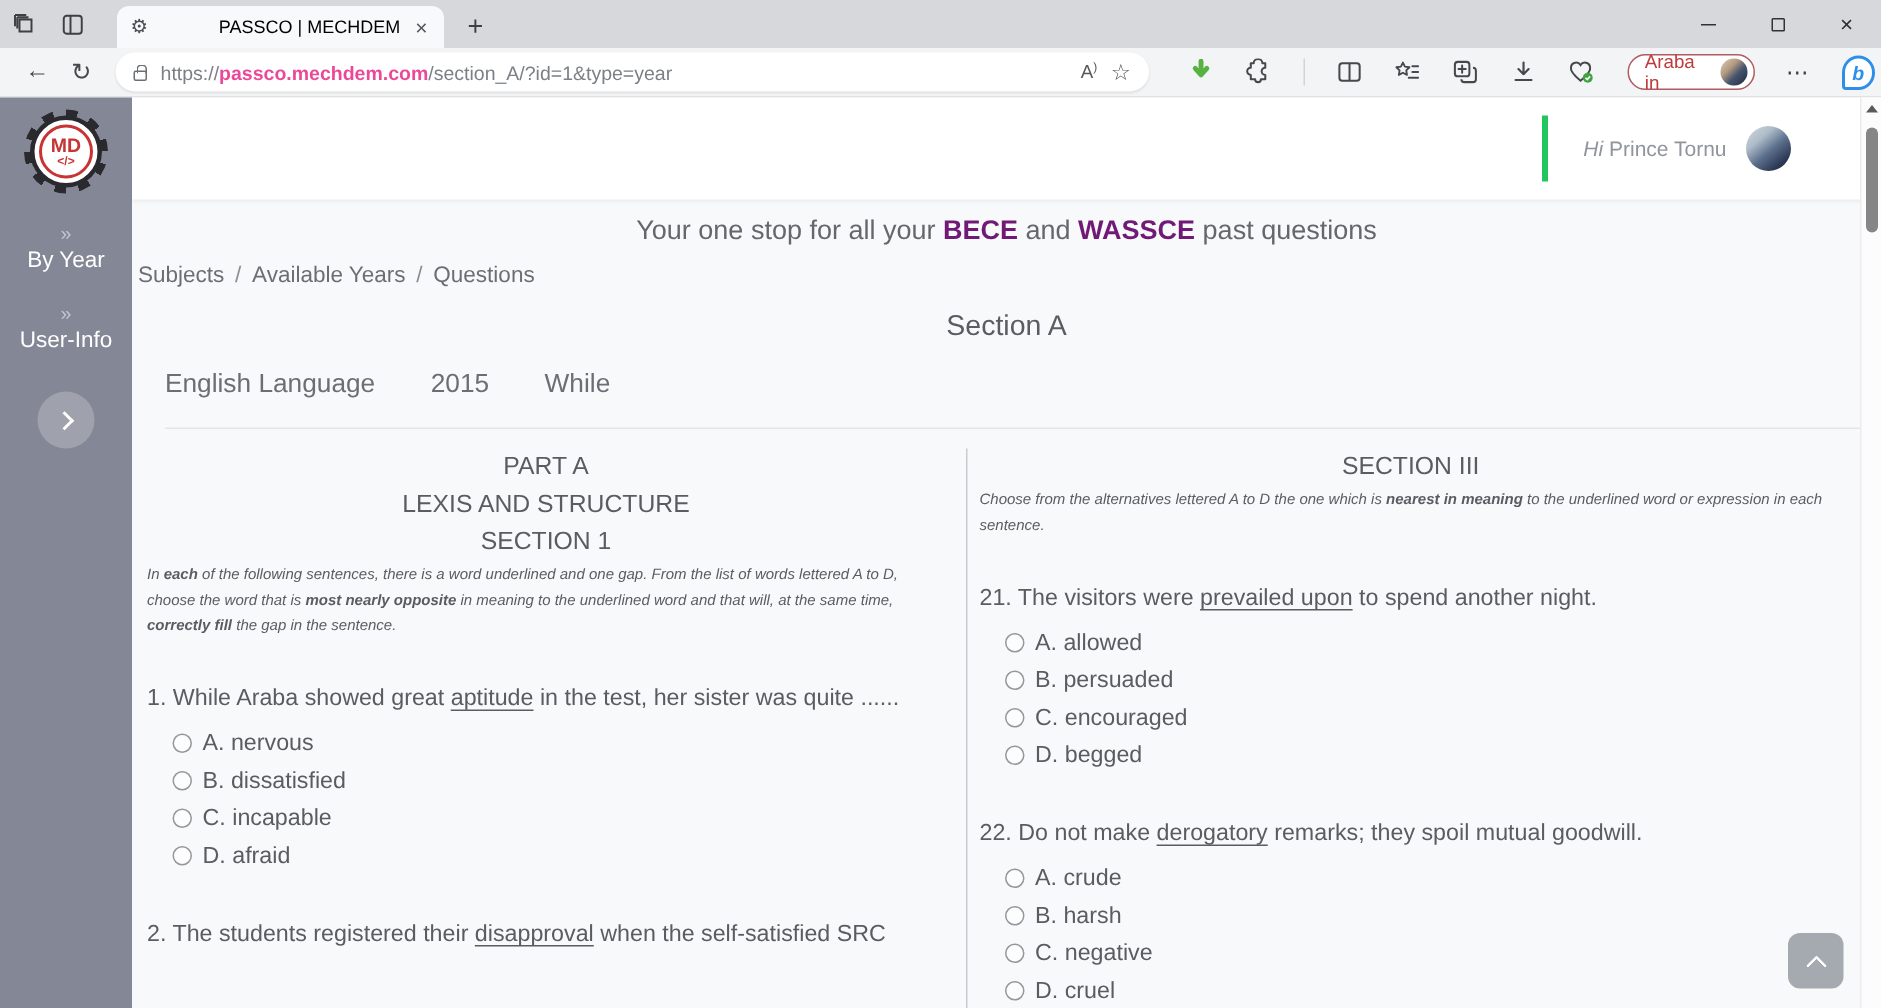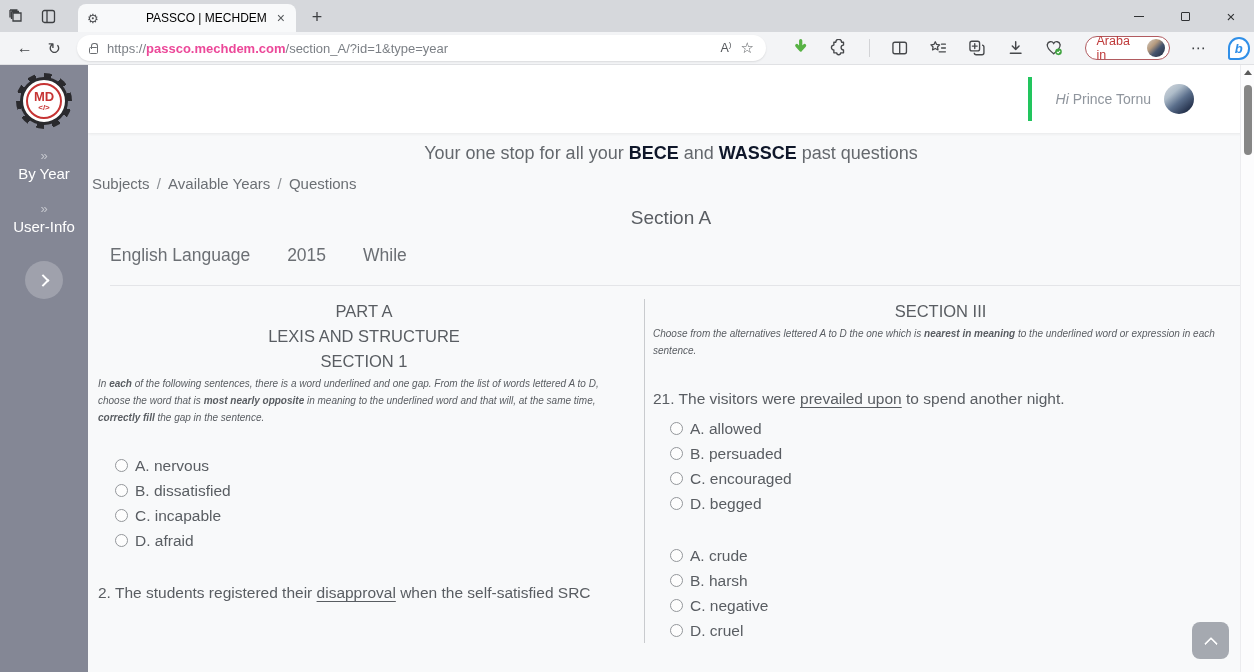--- a/index.html
+++ b/index.html
@@ -73,21 +73,21 @@
   .main { flex:1; position:relative; background:#f8f9fa; overflow:hidden; }
   .topbar { height:68px; background:#fff; box-shadow:0 1px 3px rgba(0,0,0,0.07);
             display:flex; align-items:center; justify-content:flex-end; padding-right:60px; }
   .greet-wrap { display:flex; align-items:center; gap:13px; border-left:4px solid #22c55e; padding-left:24px; height:44px; }
   .greeting { font-size:14px; color:#8f959d; white-space:nowrap; }
   .seg-i { font-style:italic; }
   .topbar-avatar { width:30px; height:30px; border-radius:50%;
       background:linear-gradient(140deg,#d5d9de 0%,#aebcc9 30%,#5b6f8c 55%,#2c3a55 80%,#16202f 100%); }
 
   .tagline { text-align:center; font-size:18px; color:#64686d; margin-top:10px; }
-  .tagline .seg-b { font-weight:700; color:#0f172a; }
+  .tagline .seg-b { font-weight:700; color:#701a75; }
 
   .breadcrumb { font-size:15px; color:#6b6f74; margin:11px 0 0 4px; }
   .bc-sep { color:#8b8f94; padding:0 3px; }
 
   .section-title { text-align:center; font-size:19px; color:#595d62; margin-top:15px; }
 
   .meta-row { display:flex; gap:37px; font-size:17.5px; color:#6b6f74; margin:16px 0 0 22px; }
 
   .divider-h { border:none; border-top:1px solid #e4e5e8; margin:19px 10px 0 22px; }
 
@@ -256,20 +256,21 @@
 
     <hr class="divider-h">
 
     <div class="columns">
         <div class="qcol qcol-left">
           <div class="col-heading">PART A</div>
           <div class="col-heading">LEXIS AND STRUCTURE</div>
           <div class="col-heading">SECTION 1</div>
           <p class="instructions"><span>In </span><span class="seg-b">each</span><span> of the following sentences, there is a word underlined and one gap. From the list of words lettered A to D, choose the word that is </span><span class="seg-b">most nearly opposite</span><span> in meaning to the underlined word and that will, at the same time, </span><span class="seg-b">correctly fill</span><span> the gap in the sentence.</span></p>
           <div class="question">
+            <p class="q-line"><span>1. </span><span>While Araba showed great </span><span class="seg-u">aptitude</span><span> in the test, her sister was quite ......</span></p>
             <div class="options">
               <div class="option">
                 <span class="radio"></span>
                 <span class="opt-label">A. nervous</span>
               </div>
               <div class="option">
                 <span class="radio"></span>
                 <span class="opt-label">B. dissatisfied</span>
               </div>
               <div class="option">
@@ -304,20 +305,21 @@
                 <span class="radio"></span>
                 <span class="opt-label">C. encouraged</span>
               </div>
               <div class="option">
                 <span class="radio"></span>
                 <span class="opt-label">D. begged</span>
               </div>
             </div>
           </div>
           <div class="question">
+            <p class="q-line"><span>22. </span><span>Do not make </span><span class="seg-u">derogatory</span><span> remarks; they spoil mutual goodwill.</span></p>
             <div class="options">
               <div class="option">
                 <span class="radio"></span>
                 <span class="opt-label">A. crude</span>
               </div>
               <div class="option">
                 <span class="radio"></span>
                 <span class="opt-label">B. harsh</span>
               </div>
               <div class="option">

